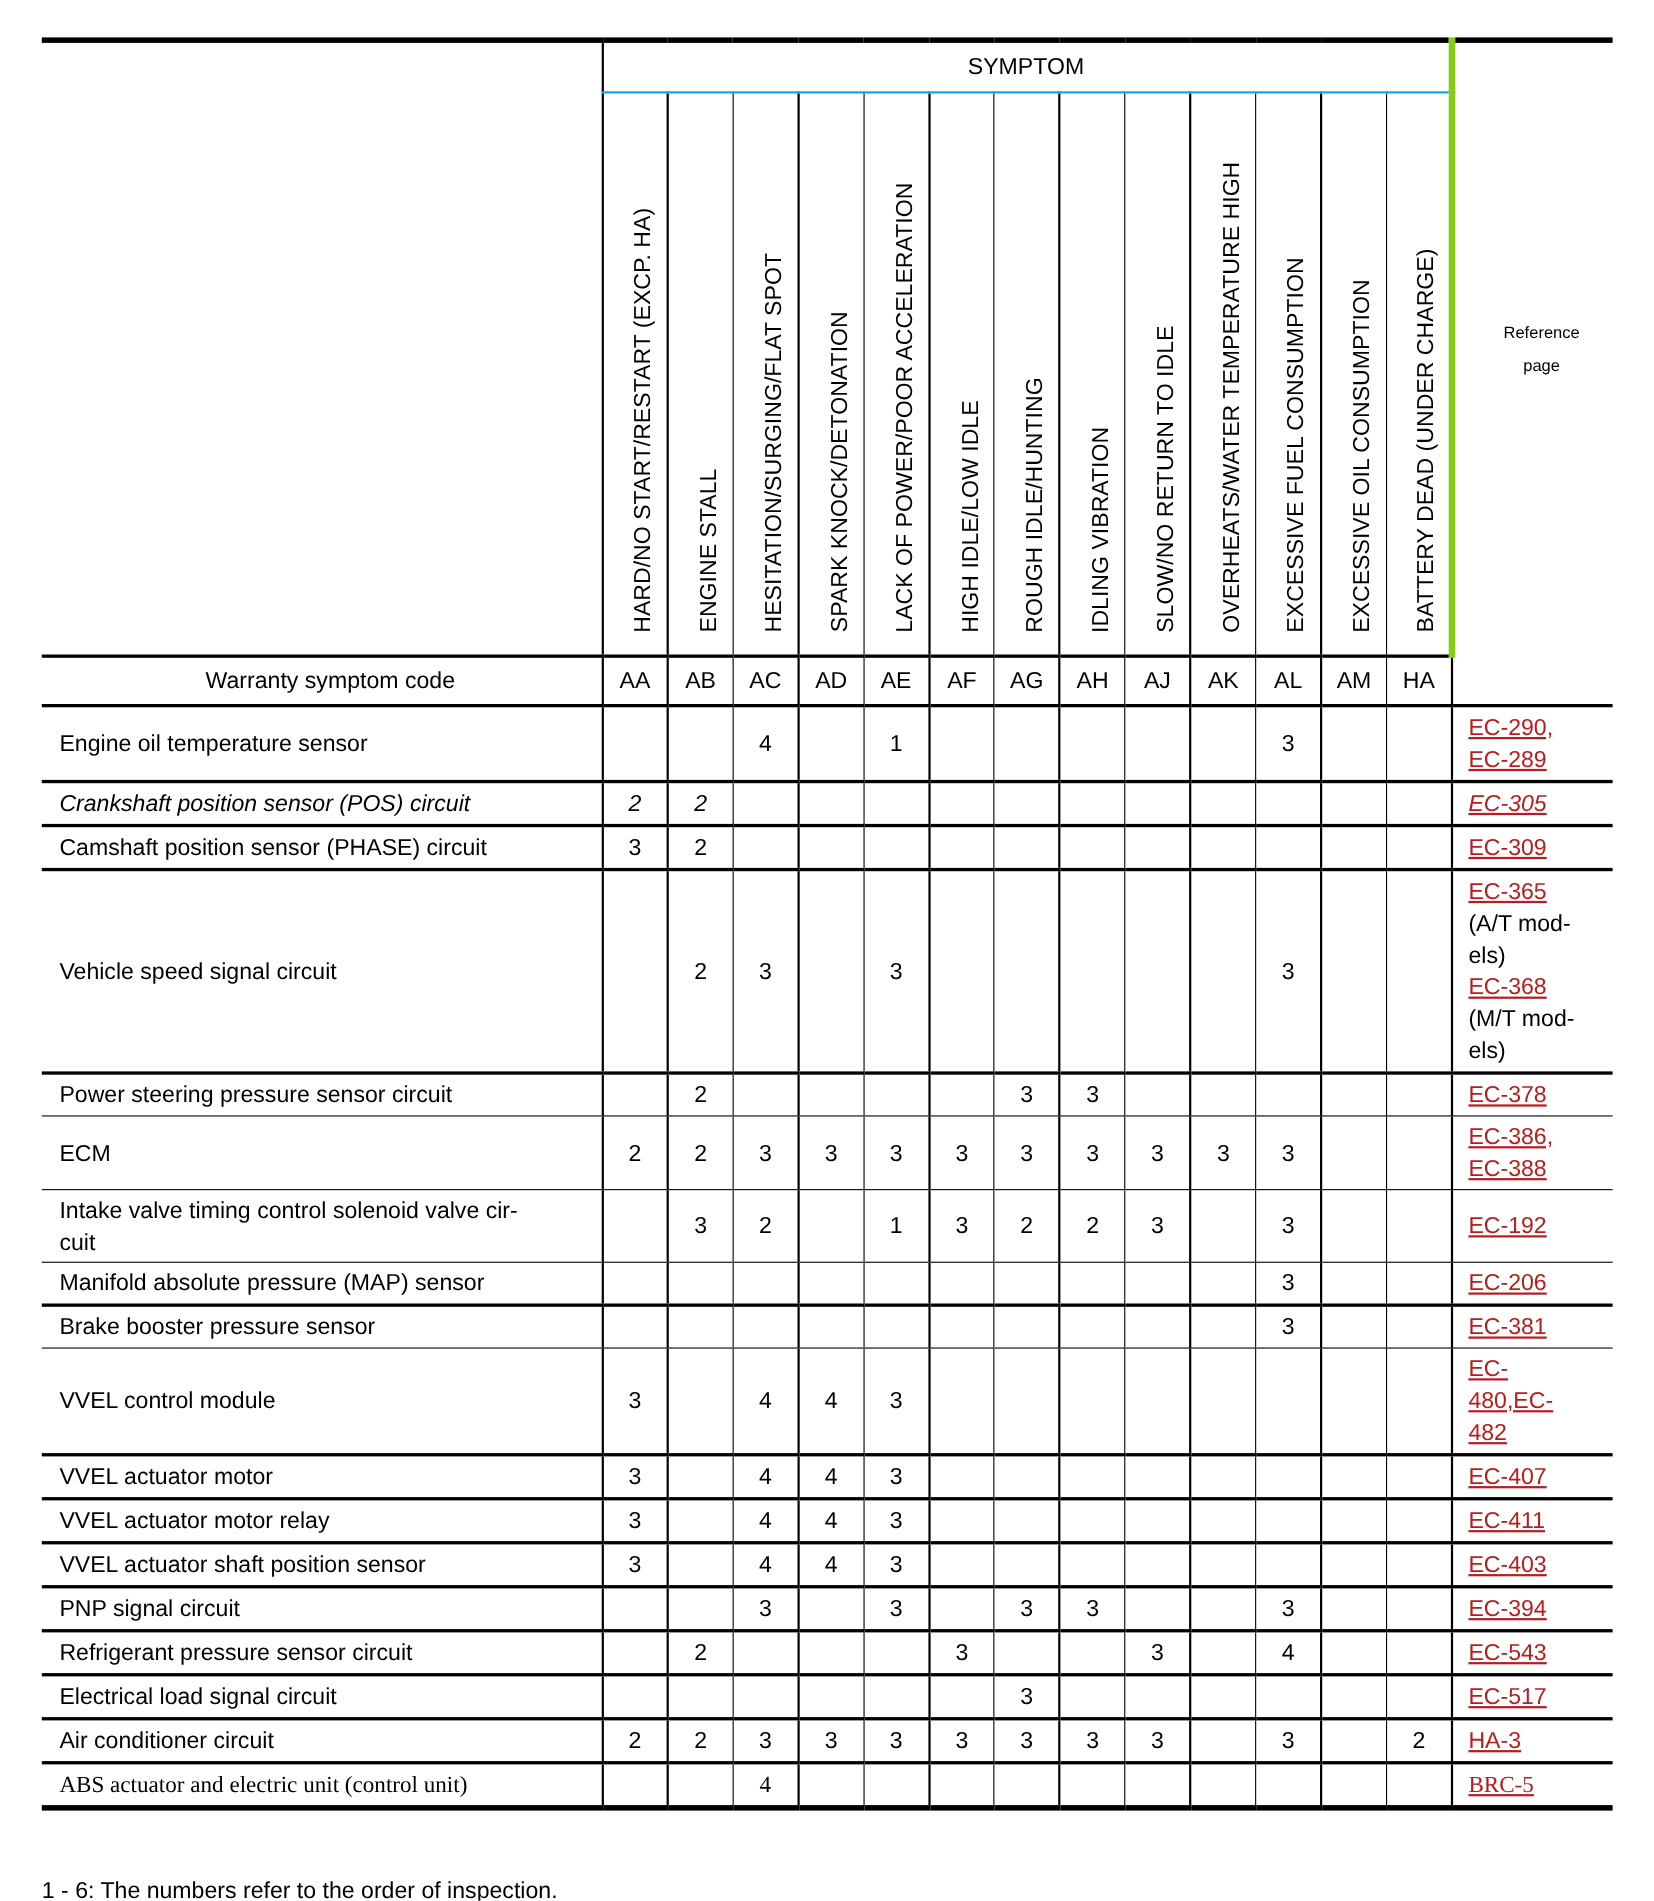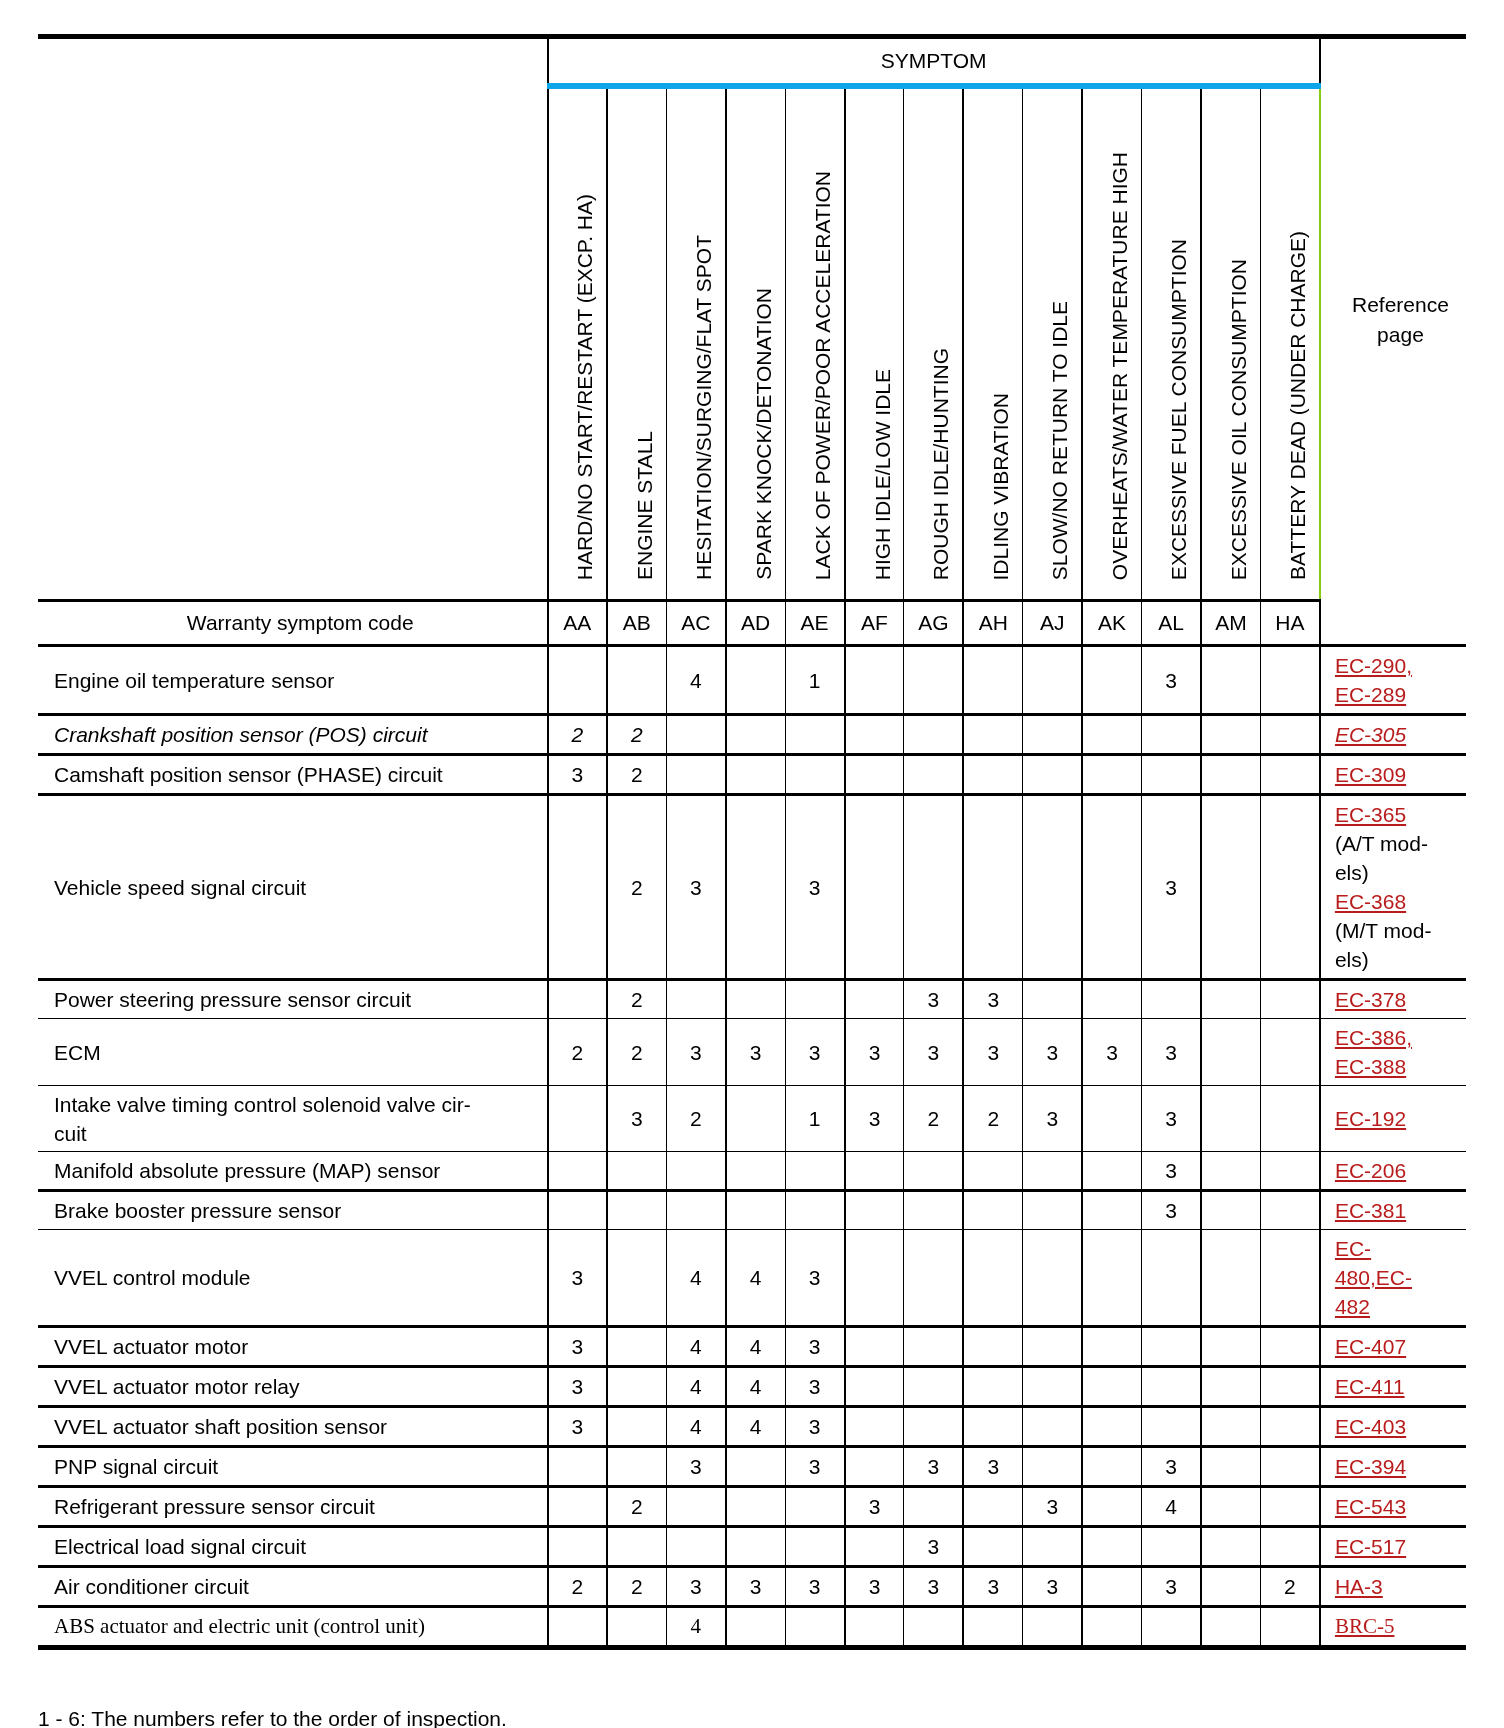--- a/index.html
+++ b/index.html
@@ -7,29 +7,29 @@
            font-family: "Liberation Sans", sans-serif; color: #000; }
     table.matrix { position: absolute; left: 38px; top: 34px; width: 1428px;
                    border-collapse: collapse; table-layout: fixed; font-size: 21px; }
     table.matrix td, table.matrix th { padding: 0; font-weight: normal; }
     col.c-name { width: 506px; }
     col.c-sym  { width: 59px; }
     col.c-ref  { width: 145px; }
     .top-rule { border-top: 5px solid #000; }
     .symptom-title { height: 44px; text-align: center; vertical-align: middle;
                      border-left: 2px solid #000; border-right: 2px solid #000;
-                     border-bottom: 6px solid #0ea5e9; font-size: 21px; }
+                     border-bottom: 2px solid #0ea5e9; font-size: 21px; }
     .vhead { height: 510px; vertical-align: bottom; border-left: 1px solid #000;
              border-right: 1px solid #000; position: relative; }
     .vhead.thick-l { border-left: 2px solid #000; }
     .vtext { writing-mode: vertical-rl; transform: rotate(180deg);
              white-space: nowrap; display: inline-block; font-size: 21px;
              padding: 14px 0 14px 0; margin-left: 16px; }
-    .ref-head { border-left: 2px solid #84cc16; vertical-align: middle;
-                padding-left: 14px !important; font-size: 21px; line-height: 30px; }
+    .ref-head { border-left: 6px solid #84cc16; vertical-align: middle;
+                padding-left: 14px !important; font-size: 15px; line-height: 30px; }
     .code-row td { height: 42px; border-top: 3px solid #000; text-align: center;
                    vertical-align: middle; border-left: 1px solid #000; }
     .code-row td.name-cell { text-align: center; padding-left: 16px; border-left: none; }
     .code-row td.thick-l { border-left: 2px solid #000; }
     .code-row td.ref-blank { border-left: 2px solid #000; border-top: none; }
     tr.data-row td { border-top: 3px solid #000; border-left: 1px solid #000;
                      text-align: center; vertical-align: middle; line-height: 29px; }
     tr.data-row.thin td { border-top: 1px solid #000; }
     tr.data-row td.name-cell { text-align: left; padding-left: 16px; padding-right: 6px;
                                border-left: none; margin-top: 18px; }

